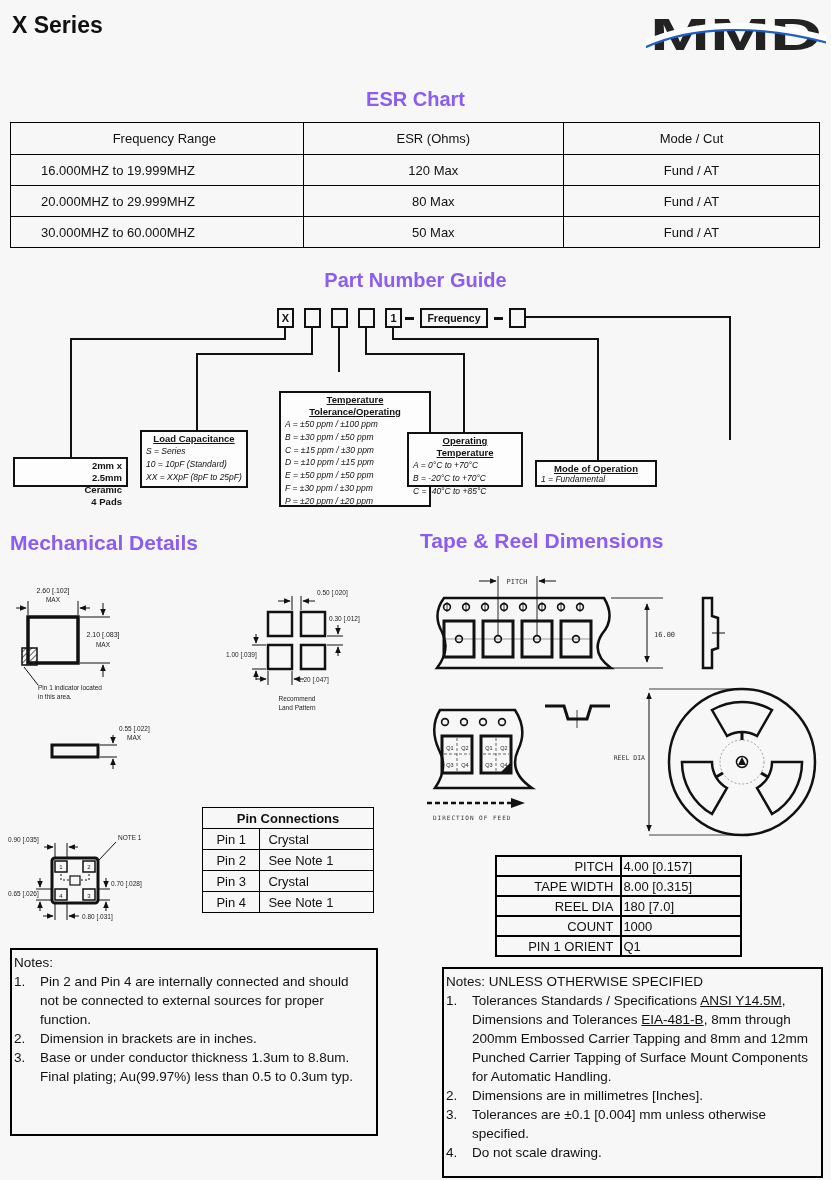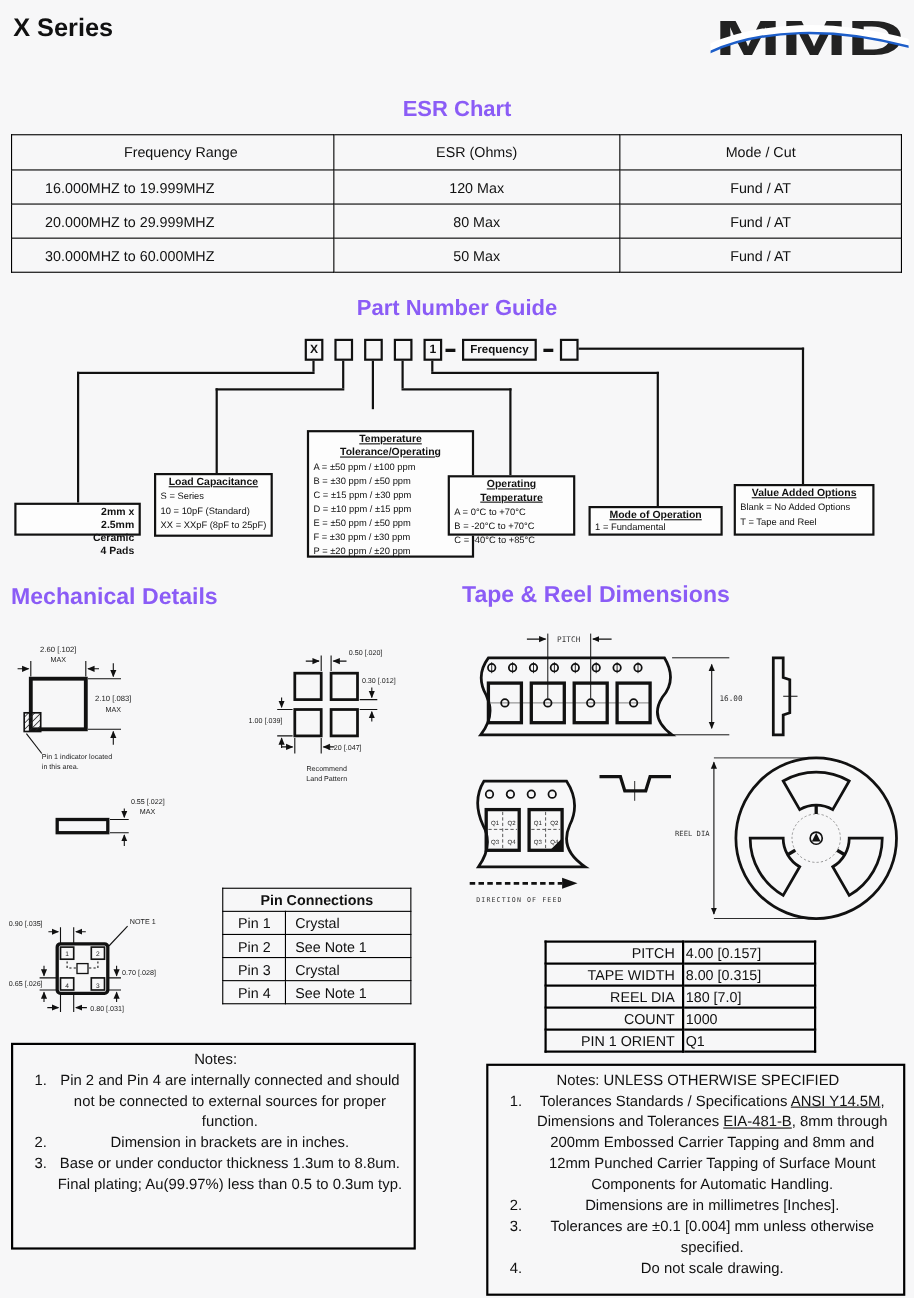--- a/index.html
+++ b/index.html
@@ -18,33 +18,33 @@
   .esr .c2{width:270px;text-align:center;}
   .esr .c3{width:266px;text-align:center;}
   
   .pnbox{position:absolute;border:2px solid #111;background:#f7f7f8;box-sizing:border-box;
          text-align:center;font-weight:bold;font-size:11px;line-height:16px;height:20px;width:17px;top:8px;}
   .freqbox{width:68px;}
   .dash{position:absolute;background:#111;height:3px;width:9px;top:17px;}
   .ln{position:absolute;background:#111;}
   .gbox{position:absolute;border:2px solid #111;background:#fdfdfd;box-sizing:border-box;padding:1px 4px;}
   .gbox .ti{font-size:9.5px;font-weight:bold;text-decoration:underline;text-align:center;line-height:12px;}
-  .gbox .op{font-size:8.5px;line-height:12.8px;white-space:nowrap;}
+  .gbox .op{font-size:8.5px;line-height:12.8px;white-space:nowrap;font-style:italic;}
   
   .pins{left:202px;top:807px;width:172px;font-size:13px;}
   .pins td,.pins th{border:1.5px solid #000;font-weight:normal;height:18px;}
   .pins .pc1{width:58px;text-align:center;}
   .pins .pc2{width:110px;text-align:left;padding-left:8px;}
   .tdim{left:495px;top:855px;width:247px;font-size:13px;}
   .tdim td{border:2px solid #000;height:16px;}
   .tdim .tc1{width:121px;text-align:right;padding-right:7px;}
   .tdim .tc2{width:122px;}
   
   .notebox{position:absolute;border:2px solid #000;box-sizing:border-box;
-           font-size:13.5px;line-height:19px;padding:3px 8px 0 12px;background:#f7f7f8;text-align:center;}
+           font-size:13.5px;line-height:19px;padding:3px 8px 0 2px;background:#f7f7f8;}
   .nrow{display:flex;}
   .nn{width:26px;flex:none;}
   .nt{flex:1;}
   u{text-decoration:underline;}
   svg text{font-family:"Liberation Sans",sans-serif;fill:#222;}
   svg .draft{font-family:"DejaVu Sans Mono",monospace;fill:#333;}
 </style>
 </head>
 <body>
 
@@ -150,25 +150,20 @@
     </div>
     <div class="gbox" style="left:407px;top:132px;width:116px;height:55px;">
       <div class="ti">Operating Temperature</div>
       <div class="op">A = 0°C to +70°C</div>
       <div class="op">B = -20°C to +70°C</div>
       <div class="op">C = -40°C to +85°C</div>
     </div>
     <div class="gbox" style="left:535px;top:160px;width:122px;height:27px;">
       <div class="ti" style="line-height:11px;">Mode of Operation</div>
       <div class="op" style="line-height:10px;">1 = Fundamental</div>
-    </div>
-    <div class="gbox" style="left:667px;top:140px;width:128px;height:47px;">
-      <div class="ti">Value Added Options</div>
-      <div class="op">Blank = No Added Options</div>
-      <div class="op">T = Tape and Reel</div>
     </div>
   </div>
 
   <div class="abs h-blue" style="left:10px;top:531px;font-size:21px;">Mechanical Details</div>
   <div class="abs h-blue" style="left:420px;top:529px;width:400px;font-size:21px;">Tape &amp; Reel Dimensions</div>
 
   <svg class="abs" style="left:8px;top:575px;" width="160" height="140" viewBox="0 0 160 140">
     <text x="45" y="18" text-anchor="middle" font-size="7">2.60 [.102]</text>
     <text x="45" y="27" text-anchor="middle" font-size="6.5">MAX</text>
     <line x1="20" y1="26" x2="20" y2="40" stroke="#111" stroke-width="1"></line>

